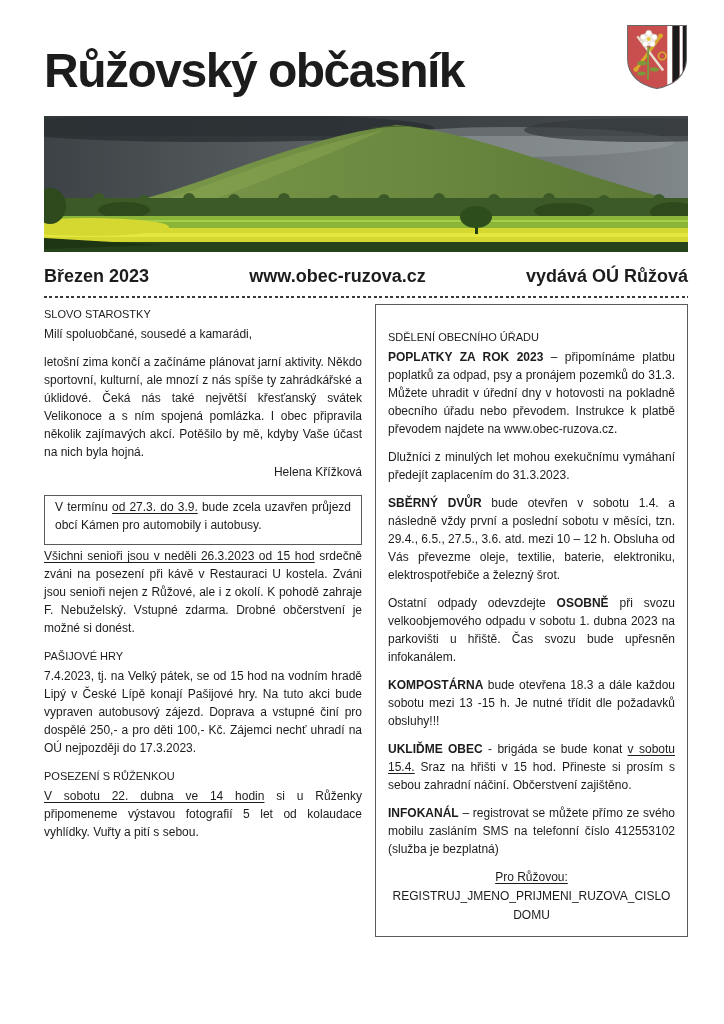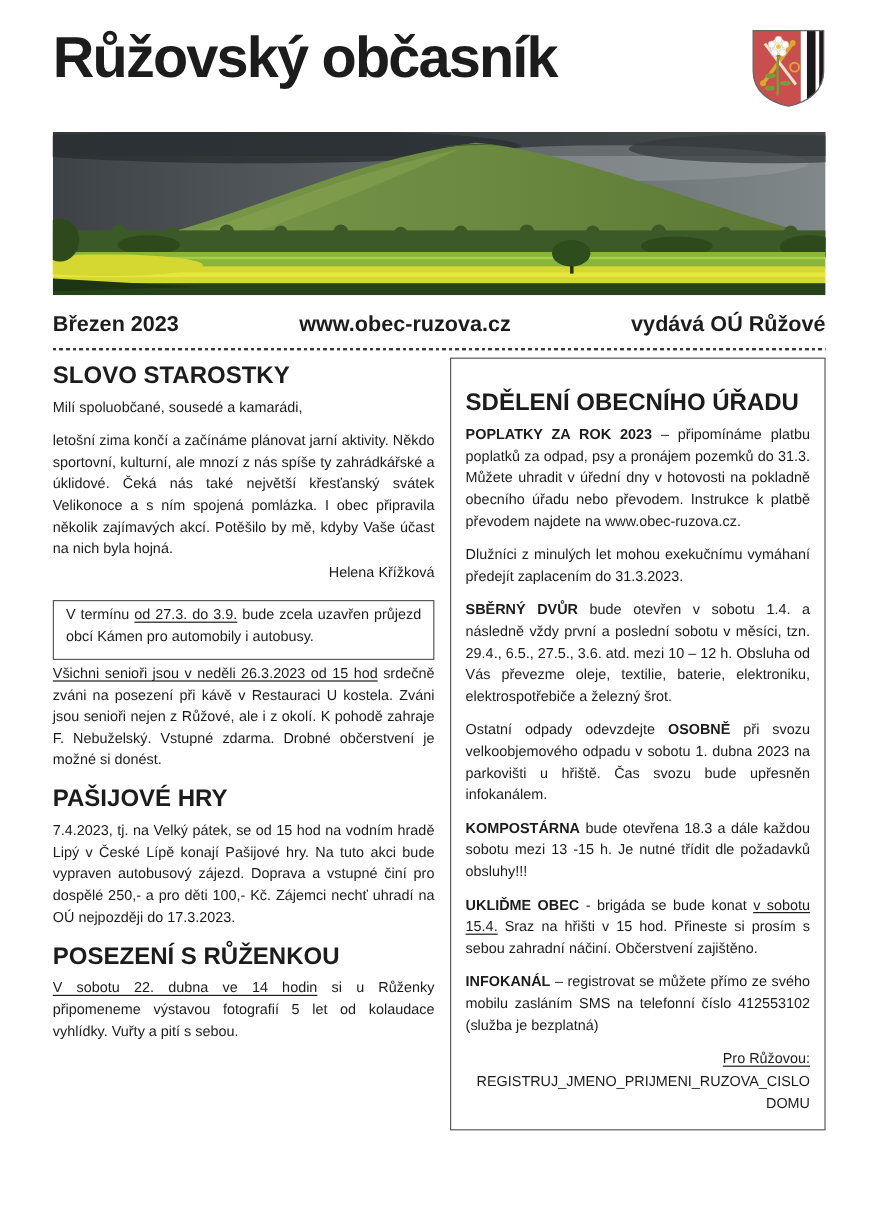--- a/index.html
+++ b/index.html
@@ -6,43 +6,43 @@
   html,body { margin:0; padding:0; }
   body {
     width:724px; height:1024px; overflow:hidden;
     background:#ffffff; color:#1c1c1c;
     font-family:"Liberation Sans", sans-serif;
   }
   .page { padding:24px 36px 0 44px; }
 
   
   .header { display:flex; justify-content:space-between; align-items:flex-start; }
-  .title { font-size:48px; font-weight:700; letter-spacing:-1.5px; line-height:1.05; margin-top:0; }
+  .title { font-size:48px; font-weight:700; letter-spacing:-1.5px; line-height:1.05; margin-top:22px; }
   .crest { width:62px; height:66px; margin-top:0px; flex:0 0 auto; }
 
   
   .photo-wrap { margin-top:20px; width:644px; height:136px; }
   .photo-wrap svg { display:block; }
 
   
   .infobar { display:flex; justify-content:space-between; align-items:center;
              font-weight:700; font-size:18px; margin-top:14px; }
   .sep { height:2px; margin:9px 0 6px;
          background:repeating-linear-gradient(90deg,#3a3a3a 0 3px, transparent 3px 5.5px); }
 
   
   .columns { display:flex; gap:13px; align-items:flex-start; }
   .col-left { width:318px; }
   .col-right { width:313px; border:1.5px solid #5a5a5a; padding:4px 12px 12px 12px; }
 
-  h2 { font-size:20px; font-weight:700; margin:13px 0 5px; letter-spacing:0; }
+  h2 { font-size:11px; font-weight:400; margin:13px 0 5px; letter-spacing:0; }
   .col-left h2:first-child { margin-top:4px; }
   .col-right h2 { margin-top:22px; }
   p { font-size:12px; line-height:1.5; text-align:justify; margin:0 0 10px; }
-  p.nojust { text-align:right; margin:0; }
+  p.nojust { text-align:center; margin:0; }
   .sig { text-align:right; margin-top:0; }
   .ul { text-decoration:underline; text-underline-offset:2px; }
   b.lead { font-weight:700; }
 
   .boxed { border:1.5px solid #5a5a5a; padding:2px 10px 6px; margin:14px 0 2px; }
   .boxed h2 { margin:5px 0 4px; }
   .boxed p { margin-bottom:4px; }
 
   .codeblock { margin-top:10px; }
   .codeblock p { line-height:1.55; }
@@ -145,21 +145,21 @@
         <rect x="431" y="106" width="3" height="12" fill="#223c14"></rect>
         <ellipse cx="432" cy="101" rx="16" ry="11" fill="#2d4d1d"></ellipse>
       </g>
       <ellipse cx="6" cy="90" rx="16" ry="18" fill="#2e4a1d"></ellipse>
     </svg>
   </div>
 
   <div class="infobar">
     <span>Březen 2023</span>
     <span>www.obec-ruzova.cz</span>
-    <span>vydává OÚ Růžové</span>
+    <span>vydává OÚ Růžová</span>
   </div>
   <div class="sep"></div>
 
   <div class="columns">
 
     <div class="col-left">
 
       <h2>SLOVO STAROSTKY</h2>
       <p>Milí spoluobčané, sousedé a kamarádi,</p>
       <p style="margin-bottom:2px;">letošní zima končí a začínáme plánovat jarní aktivity. Někdo sportovní, kulturní, ale mnozí z nás spíše ty zahrádkářské a úklidové. Čeká nás také největší křesťanský svátek Velikonoce a s ním spojená pomlázka. I obec připravila několik zajímavých akcí. Potěšilo by mě, kdyby Vaše účast na nich byla hojná.</p>

